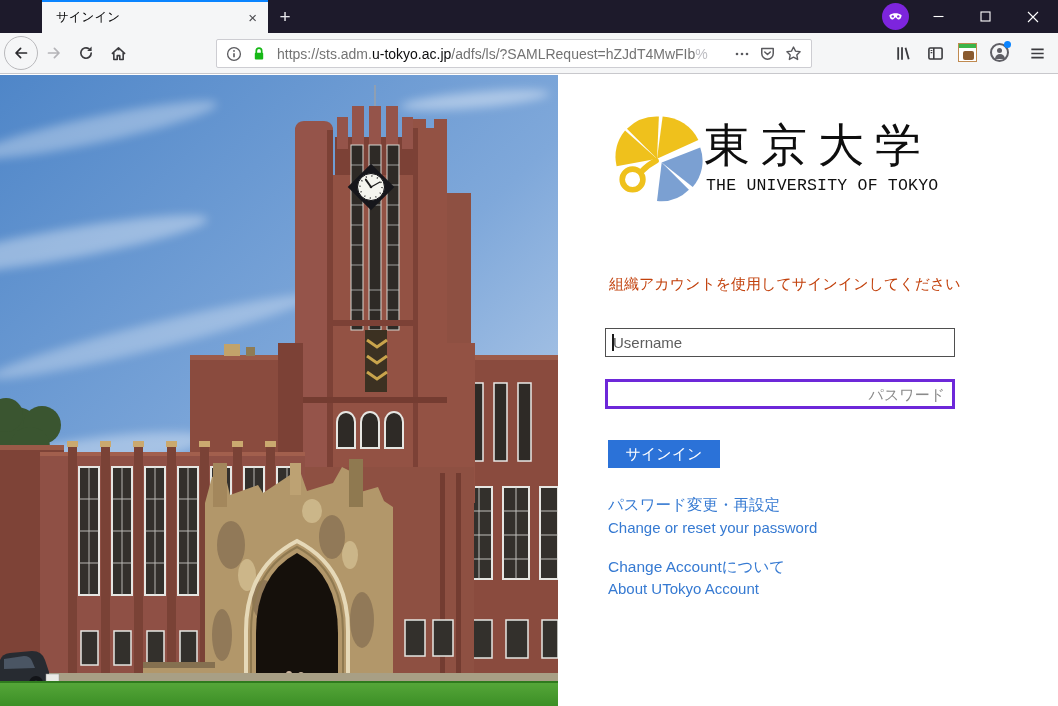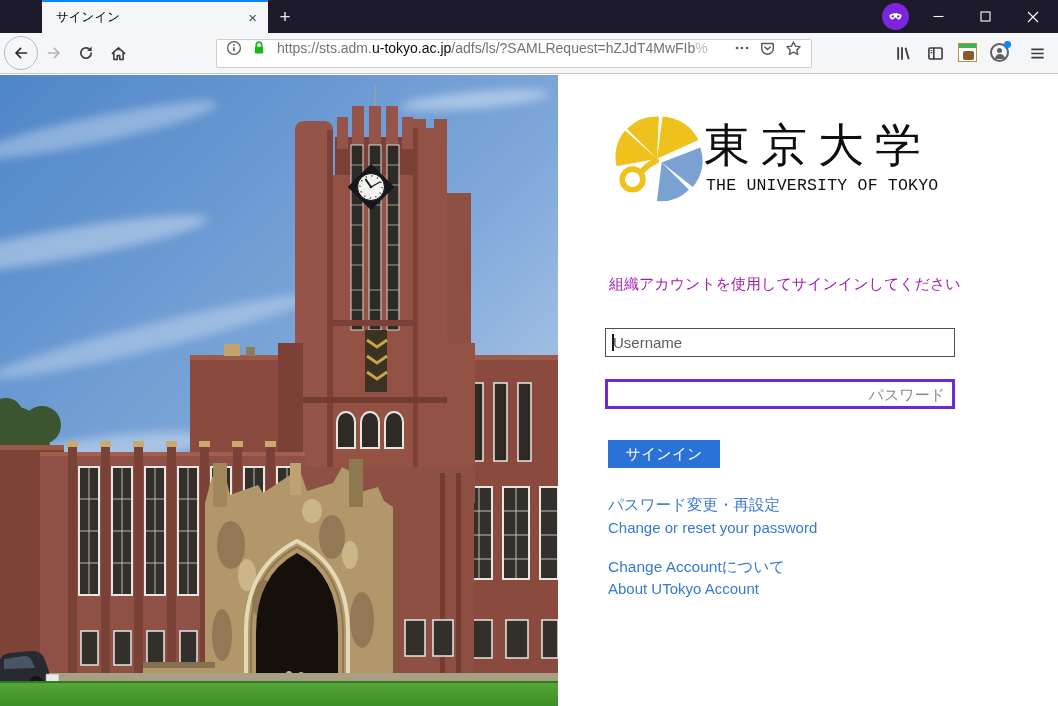--- a/index.html
+++ b/index.html
@@ -21,21 +21,21 @@
   #btn-min { left:915px; } #btn-max { left:962px; } #btn-close { left:1009px; }
 
   
   #navbar { position:absolute; left:0; top:33px; width:1058px; height:41px; background:#f5f6f7;
     border-bottom:1px solid #c8c8cc; }
   .nav-icon { position:absolute; display:flex; align-items:center; justify-content:center; }
   #back-btn { left:4px; top:3px; width:34px; height:34px; border:1px solid #b9b9bc; border-radius:50%;
     background:#f5f6f7; }
   #fwd-btn { left:46px; top:12px; } #reload-btn { left:78px; top:12px; } #home-btn { left:110px; top:12px; }
   #urlbar { position:absolute; left:216px; top:6px; width:596px; height:29px; background:#fff;
-    border:1px solid #cdcdd2; border-radius:2px; display:flex; align-items:flex-start; padding:0 9px; }
+    border:1px solid #cdcdd2; border-radius:2px; display:flex; align-items:center; padding:0 9px; }
   #urlbar .sep { margin-left:9px; display:flex; align-items:center; }
   #url-text { margin-left:10px; flex:1; font-size:14px; white-space:nowrap; overflow:hidden; }
   #url-text .u-gray { color:#737373; } #url-text .u-domain { color:#0c0c0d; }
   #url-text .u-trail { color:#bdbdc2; }
   #lib-btn { left:895px; top:12px; } #sidebar-btn { left:927px; top:12px; }
   #ext1-btn { left:958px; top:10px; } #ext2-btn { left:990px; top:10px; } #menu-btn { left:1029px; top:12px; }
   .ext-box { width:19px; height:19px; background:#fff; border:1px solid #c08a50; position:relative; }
   .ext-box .bar { position:absolute; left:0; top:0; width:100%; height:4px; background:#3cb54a; }
   .ext-box .blob { position:absolute; left:4px; top:7px; width:11px; height:9px; background:#8a5a2e; border-radius:2px; }
   .ext-circle { width:19px; height:19px; border:2px solid #5f5f65; border-radius:50%; position:relative; }
@@ -47,21 +47,21 @@
   
   #content { position:absolute; left:0; top:75px; width:1058px; height:631px; background:#fff; }
   #photo { position:absolute; left:0; top:0; width:558px; height:631px; }
   #panel { position:absolute; left:558px; top:0; width:500px; height:631px; background:#fff; }
 
   #logo-mark { position:absolute; left:52px; top:31px; }
   #logo-jp { position:absolute; left:146px; top:40px; font-family:"Liberation Serif", serif;
     font-size:46px; letter-spacing:11px; color:#0e0e0e; white-space:nowrap; }
   #logo-en { position:absolute; left:148px; top:101px; font-family:Liberation Mono, monospace;
     font-size:16.5px; letter-spacing:0.2px; color:#101010; white-space:nowrap; }
-  #instruction { position:absolute; left:51px; top:200px; font-size:15px; color:#a21caf; }
+  #instruction { position:absolute; left:51px; top:200px; font-size:15px; color:#c2410c; }
 
   .field { position:absolute; left:47px; width:350px; height:29px; font-size:15px; padding:12px 7px;
     border-radius:0; outline:none; background:#fff; }
   #username { top:253px; border:1px solid #4f4f4f; }
   #password { top:304px; border:3px solid #6d28d9;text-align:right; }
   #username::placeholder { color:#5d5d5d; opacity:1; }
   #password::placeholder { color:#8a8a8a; opacity:1; }
   #caret { position:absolute; left:54px; top:259px; width:1.5px; height:17px; background:#1a1a1a; }
 
   #signin-btn { position:absolute; left:50px; top:365px; width:112px; height:28px; border:none;

